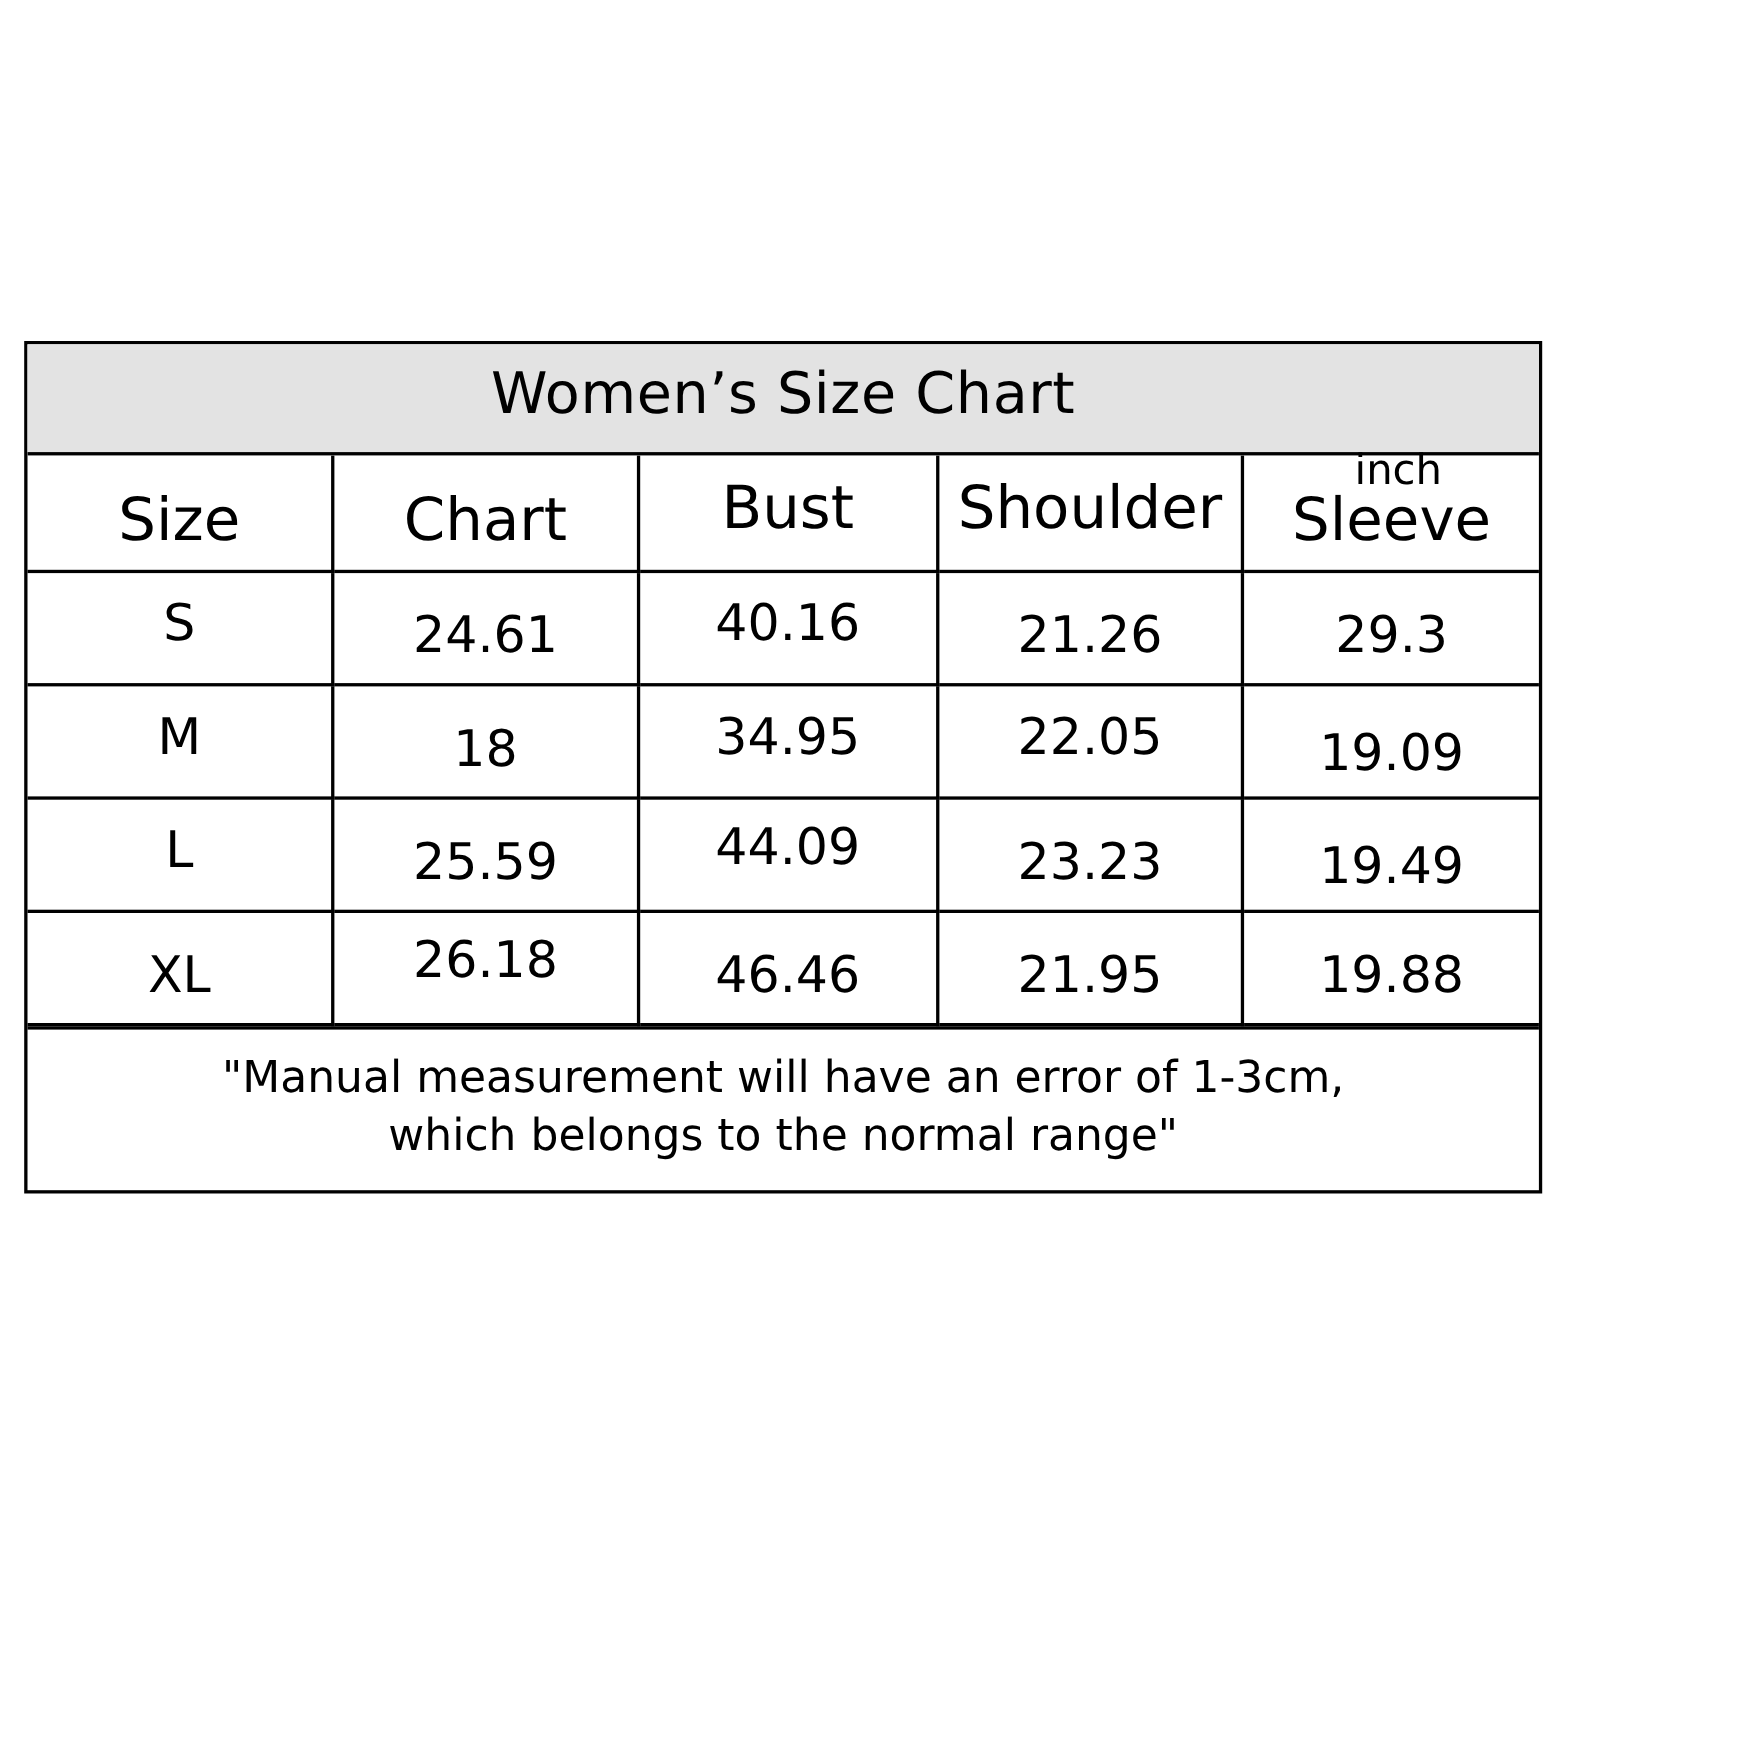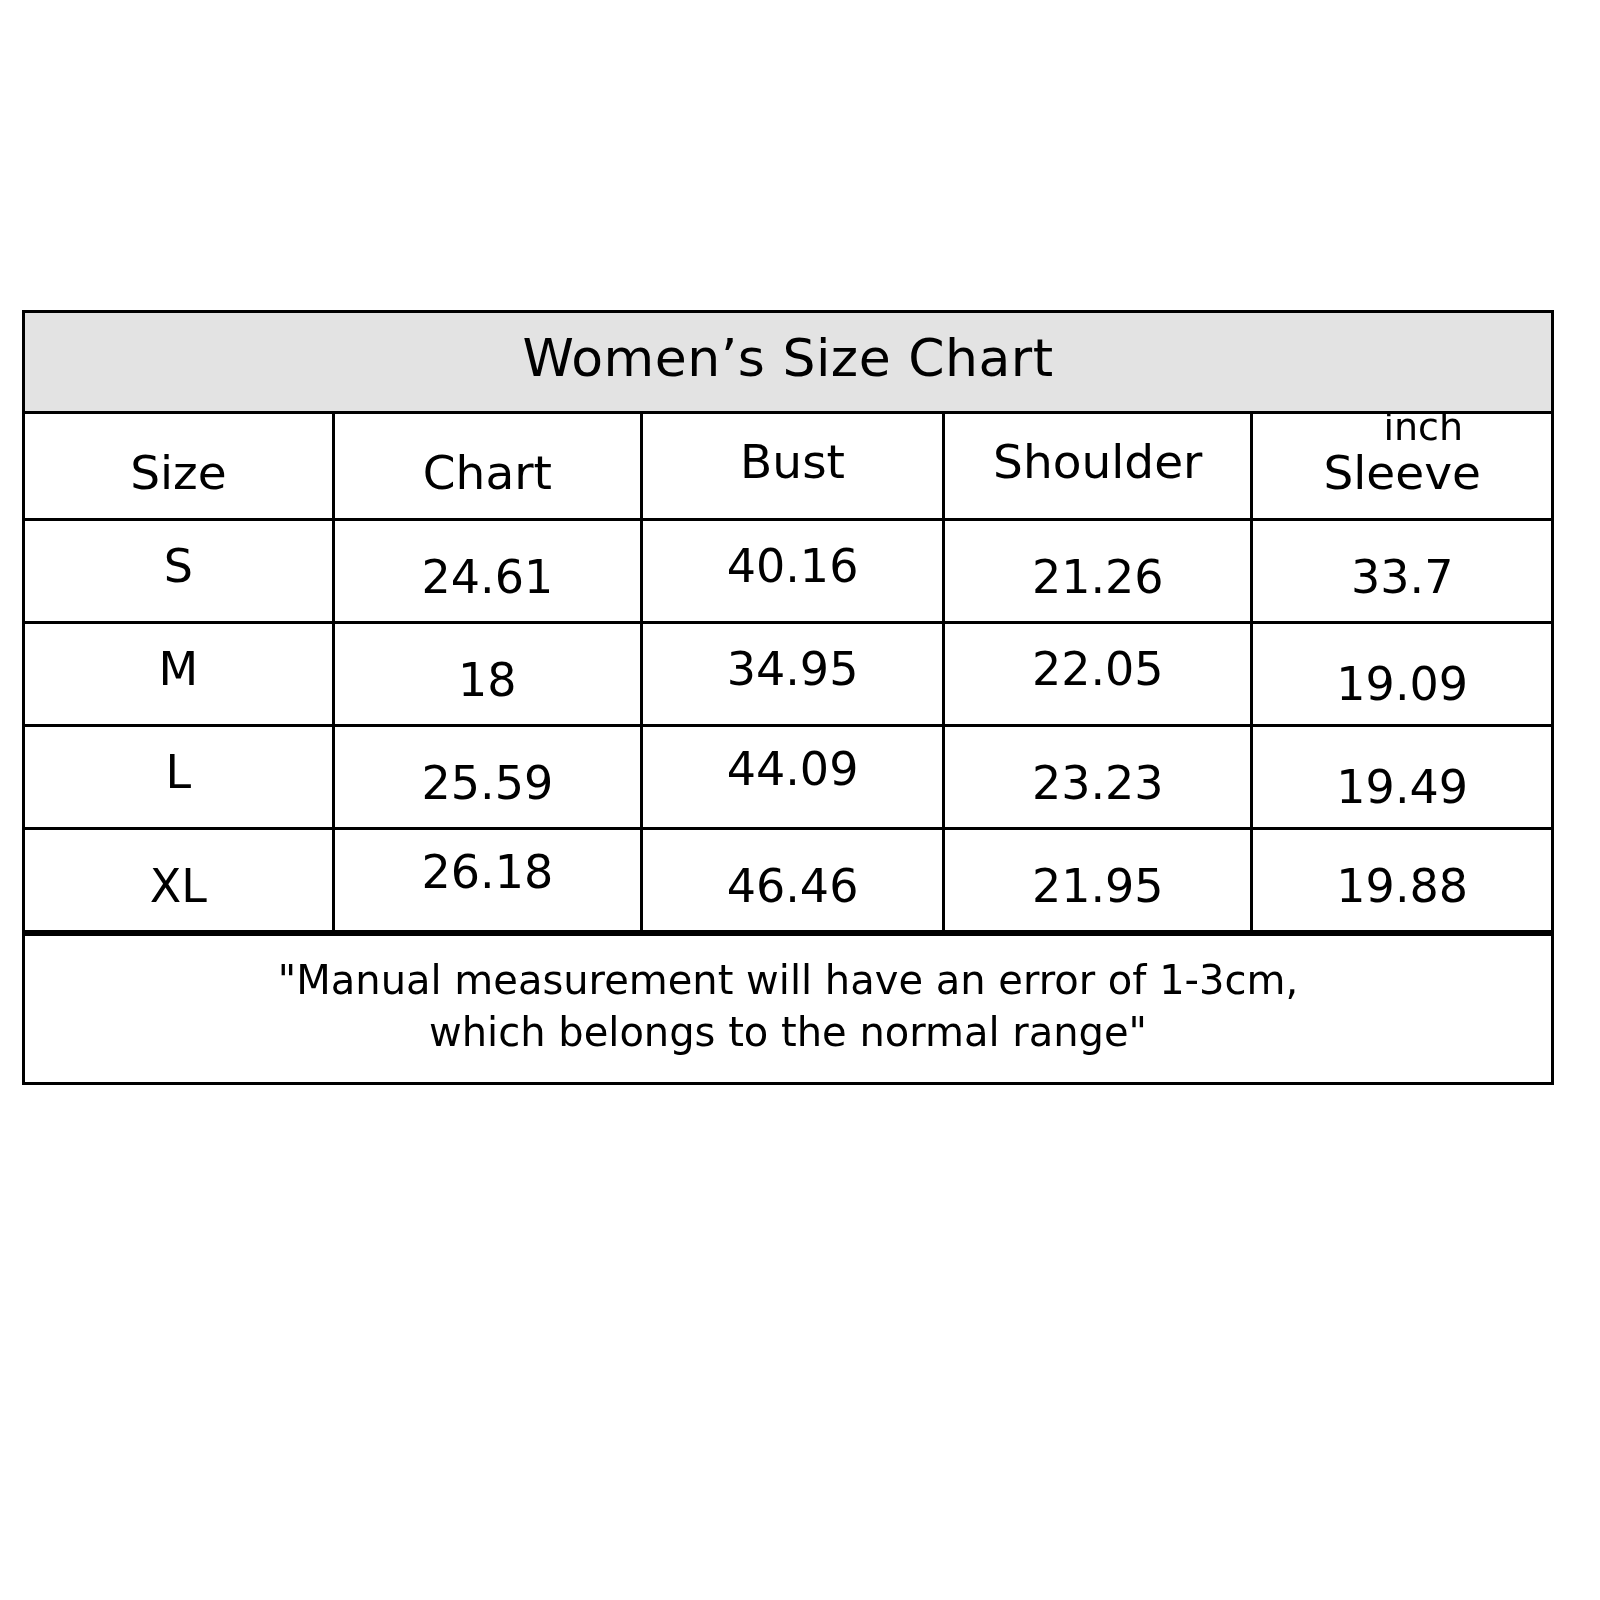--- a/index.html
+++ b/index.html
@@ -12,21 +12,21 @@
   }
   body {
     font-family: "DejaVu Sans", sans-serif;
     color: #000000;
   }
 
   .chart-wrap {
     position: absolute;
     left: 22px;
     top: 310px;
-    width: 1532px;
+    width: 1380px;
     border: 3px solid #000000;
     box-sizing: border-box;
     background: #ffffff;
   }
 
   
   .title-row {
     position: relative;
     height: 98px;
     background: #e3e3e3;
@@ -60,21 +60,21 @@
   }
   table.size-table td {
     border: 3px solid #000000;
     text-align: center;
     vertical-align: middle;
     font-size: 46px;
     padding: 0;
     height: 100px;
   }
   table.size-table tr.header-row td {
-    font-size: 47px;
+    font-size: 54px;
     height: 104px;
   }
   
   table.size-table tr td:first-child { border-left: none; }
   table.size-table tr td:last-child { border-right: none; }
   table.size-table tr:first-child td { border-top: none; }
 
   .col-size   { width: 20.2%; }
   .col-length { width: 20.2%; }
   .col-bust   { width: 19.8%; }
@@ -123,21 +123,21 @@
         <td><span class="nudge-up-s">Bust</span></td>
         <td><span class="nudge-up-s">Shoulder</span></td>
         <td><span class="nudge-down-s">Sleeve</span></td>
       </tr>
 
       <tr>
         <td><span class="nudge-up-s">S</span></td>
         <td><span class="nudge-down-s">24.61</span></td>
         <td><span class="nudge-up-s">40.16</span></td>
         <td><span class="nudge-down-s">21.26</span></td>
-        <td><span class="nudge-down-s">33.7</span></td>
+        <td><span class="nudge-down-s">29.3</span></td>
       </tr>
 
       <tr>
         <td><span class="nudge-up-s">M</span></td>
         <td><span class="nudge-down-s">18</span></td>
         <td><span class="nudge-up-s">34.95</span></td>
         <td><span class="nudge-up-s">22.05</span></td>
         <td><span class="nudge-down">19.09</span></td>
       </tr>
 

